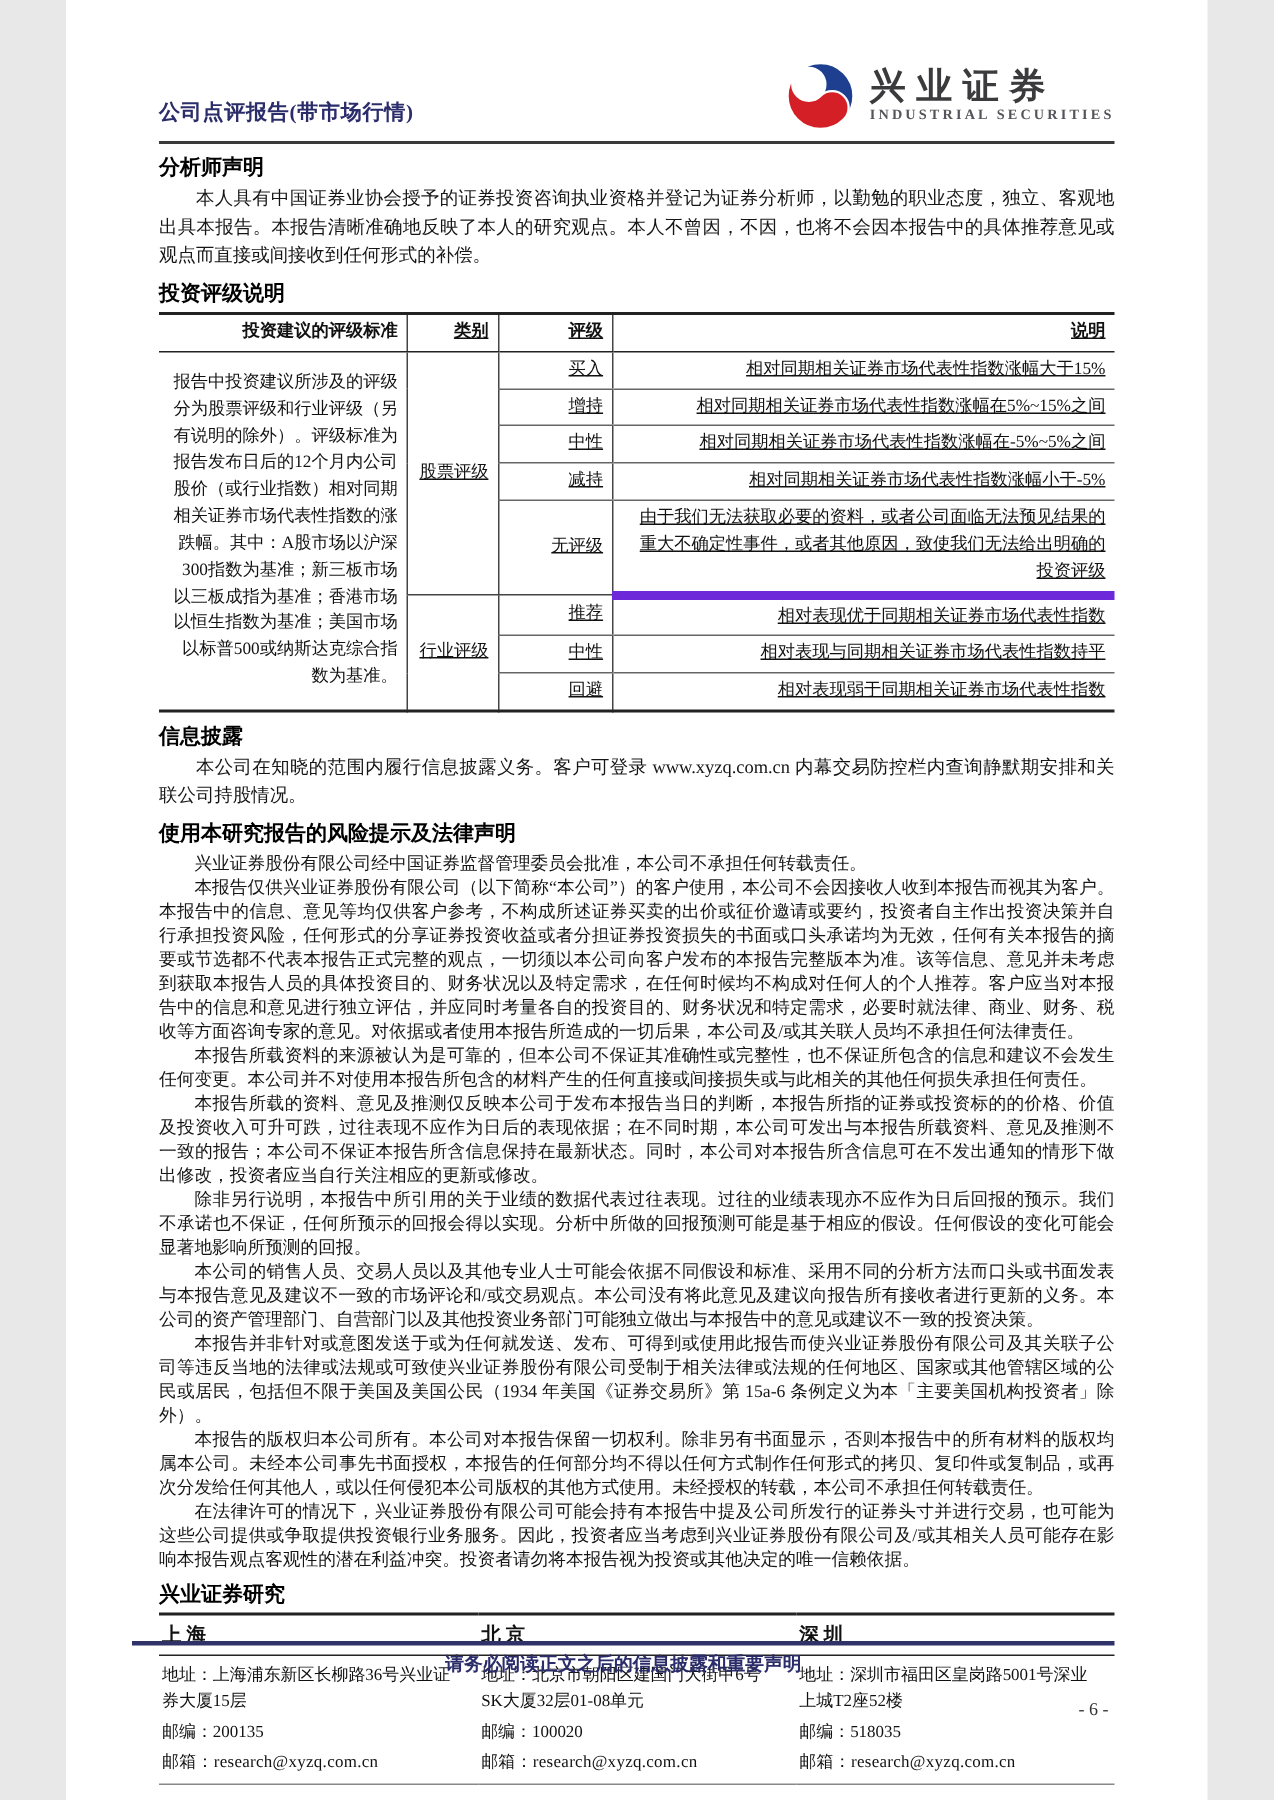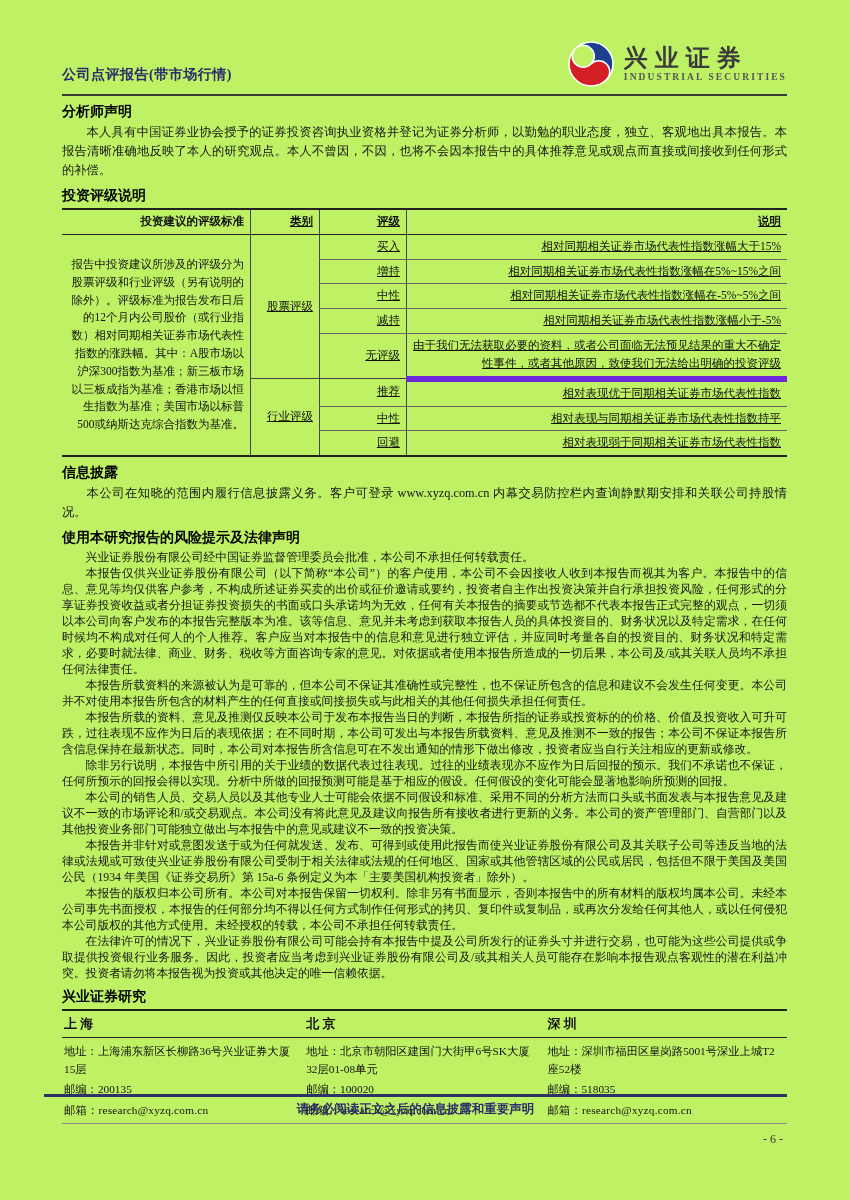--- a/index.html
+++ b/index.html
@@ -1,21 +1,21 @@
 <!DOCTYPE html>
 <html><head>
 <meta charset="utf-8">
 <style>
   * { margin:0; padding:0; box-sizing:border-box; }
   html,body { background:#e8e8e8; }
   .page {
     position:relative;
-    width:849px; height:1200px;
+    width:761px; height:1200px;
     margin:0 auto;
-    background:#bef264;
+    background:#ffffff;
     font-family:"Liberation Serif","DejaVu Serif",serif;
     color:#111;
     overflow:hidden;
   }
   .content { padding:40px 62px 0 62px; }
 
   
   .hdr {
     display:flex; justify-content:space-between; align-items:flex-end;
     border-bottom:2px solid #3a3a3a;

